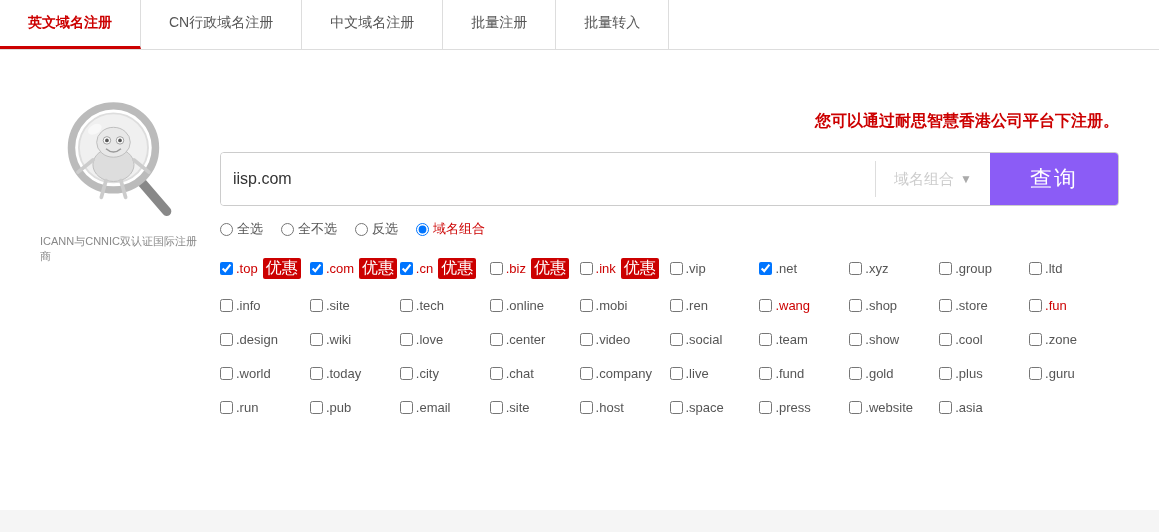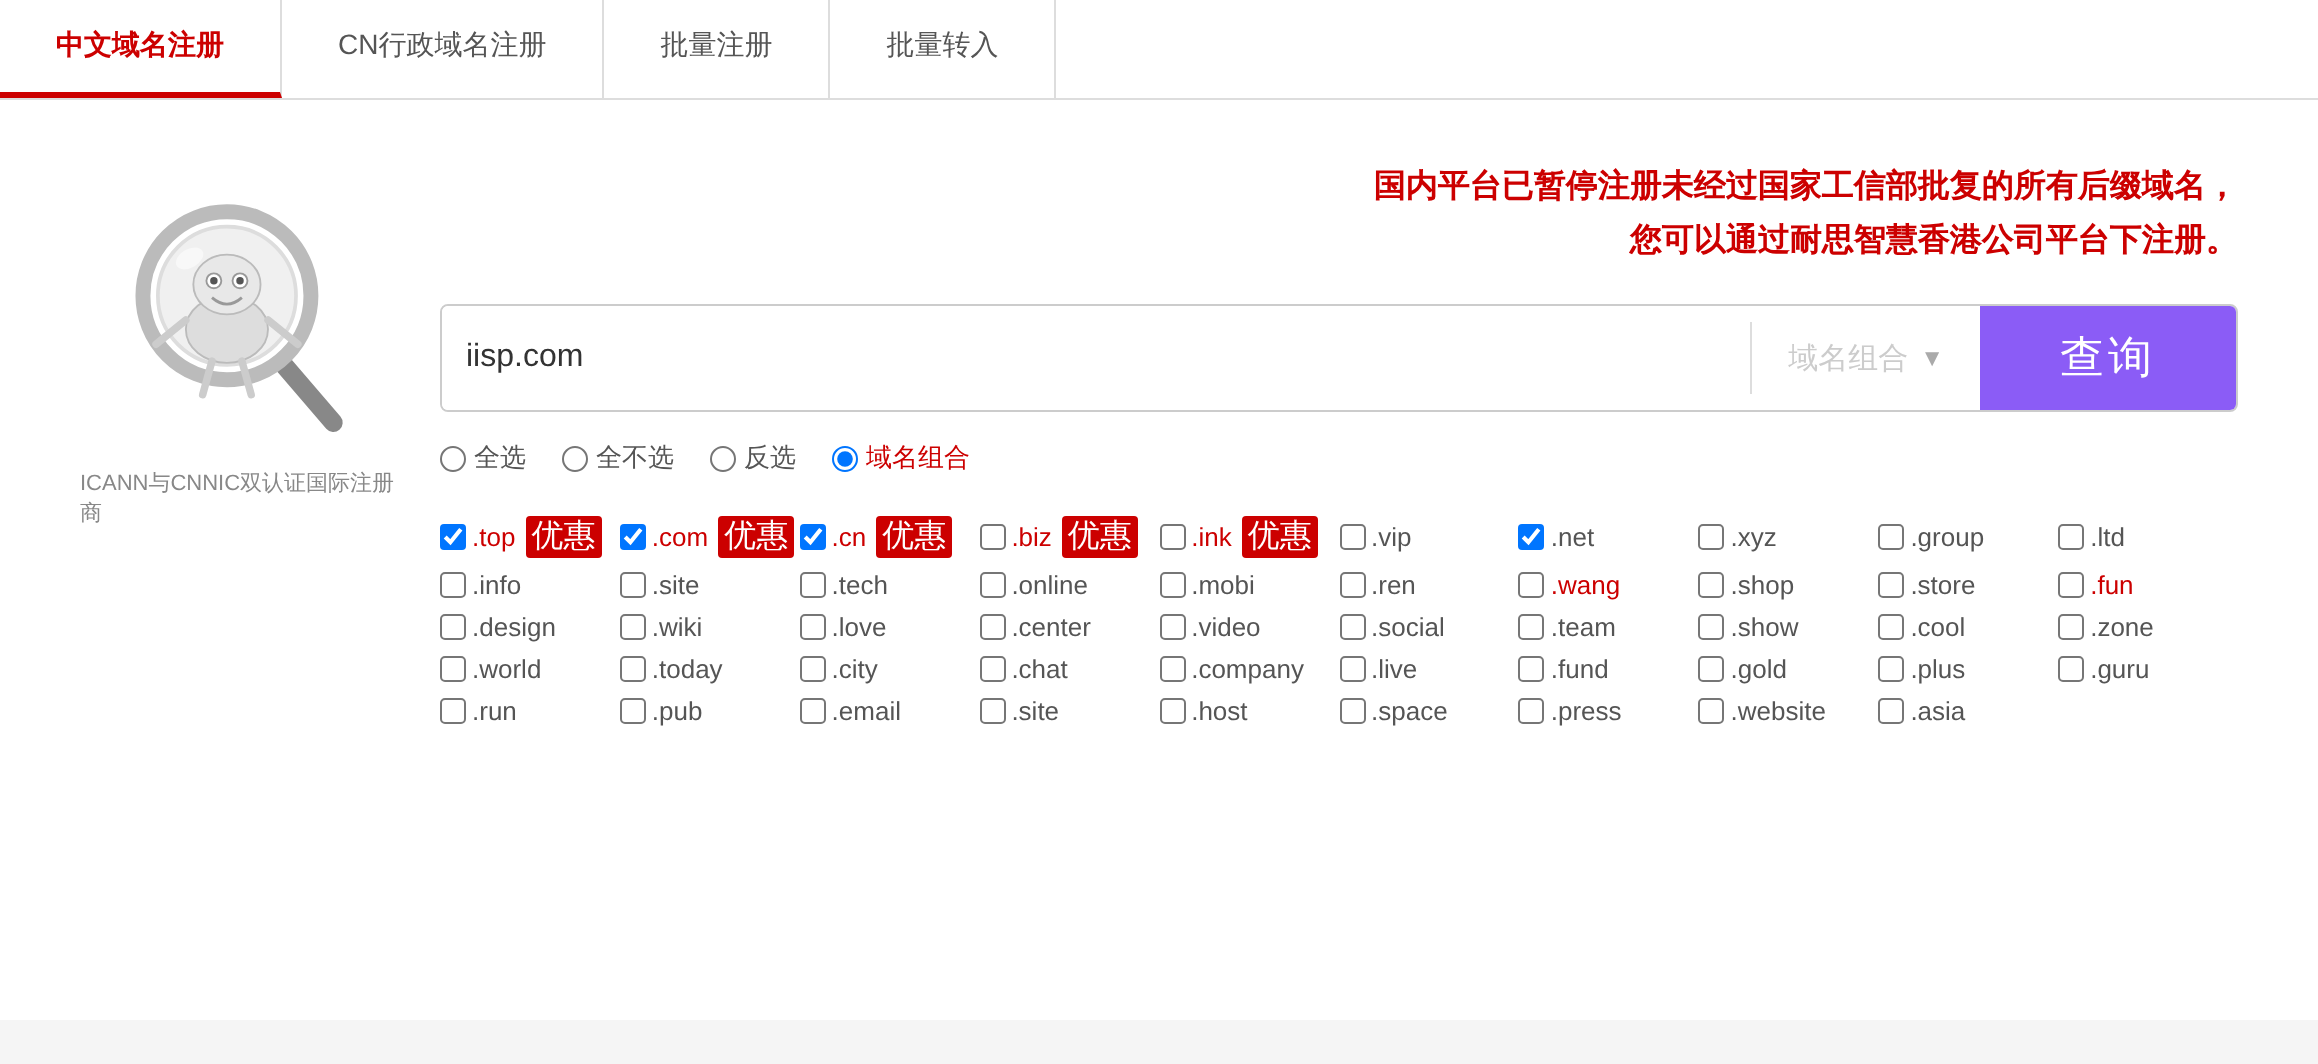--- a/index.html
+++ b/index.html
@@ -118,21 +118,21 @@
       align-items: center;
       gap: 4px;
       cursor: pointer;
     }
     .radio-item input { cursor: pointer; }
     .radio-item.active { color: #c00; }
 
     .domain-list {
       display: grid;
       grid-template-columns: repeat(10, 1fr);
-      gap: 6px 0;
+      gap: 19px 0;
       margin-top: 4px;
     }
     .domain-item {
       display: flex;
       align-items: center;
       gap: 3px;
       font-size: 13px;
       color: #555;
       white-space: nowrap;
     }
@@ -150,22 +150,23 @@
     
     .robot-svg {
       width: 130px;
       height: 140px;
     }
   </style>
 </head>
 <body>
 
 <div class="tabs">
+  <div class="tab">英文域名注册</div>
+  <div class="tab">CN行政域名注册</div>
   <div class="tab">中文域名注册</div>
-  <div class="tab">CN行政域名注册</div>
   <div class="tab">批量注册</div>
   <div class="tab">批量转入</div>
 </div>
 
 <div class="main-content">
   <div class="search-area">
 
     <div class="robot-area">
 
       <svg class="robot-svg" viewBox="0 0 130 150" xmlns="http://www.w3.org/2000/svg">
@@ -193,21 +194,21 @@
         <line x1="50" y1="97" x2="45" y2="115" stroke="#ccc" stroke-width="4" stroke-linecap="round"></line>
         <line x1="66" y1="97" x2="71" y2="115" stroke="#ccc" stroke-width="4" stroke-linecap="round"></line>
 
         <ellipse cx="38" cy="42" rx="8" ry="5" fill="rgba(255,255,255,0.5)" transform="rotate(-30 38 42)"></ellipse>
       </svg>
       <div class="robot-subtitle">ICANN与CNNIC双认证国际注册商</div>
     </div>
 
     <div class="search-right">
       <div class="notice-text">
-        <span>国内平台已暂停注册未经过国家工信部批复的所有后缀域名，</span><br>
+        <br>
         <span>您可以通过耐思智慧香港公司平台下注册。</span>
       </div>
 
       <div class="search-bar">
         <input class="search-input" type="text" value="iisp.com" placeholder="iisp.com" style="">
         <div class="search-divider"></div>
         <div class="domain-combo">
           <span>域名组合</span>
           <span style="margin-left:6px; font-size:12px; color:#aaa;">▼</span>
         </div>

